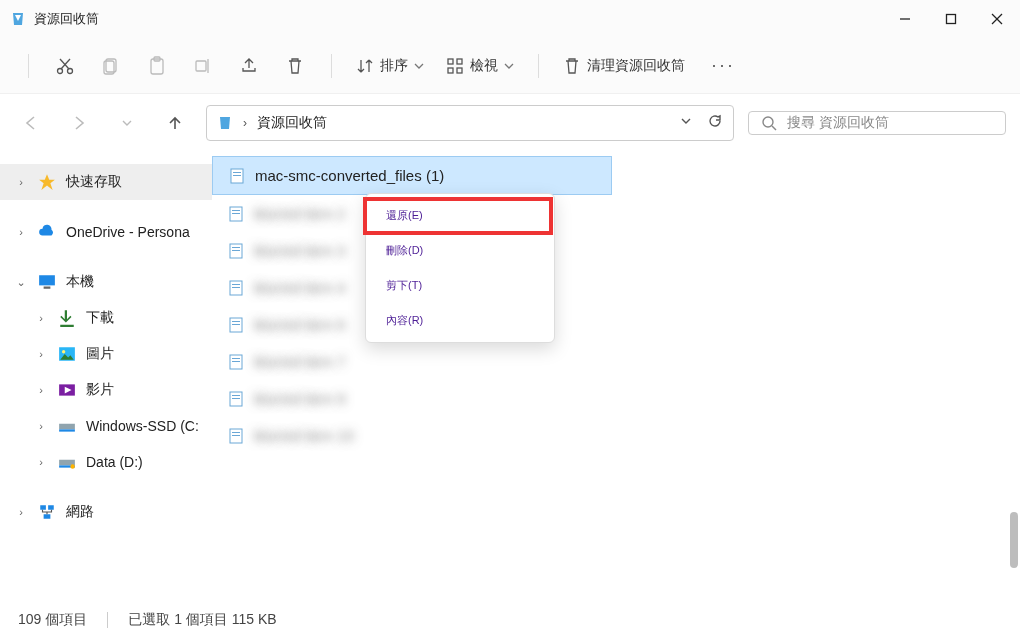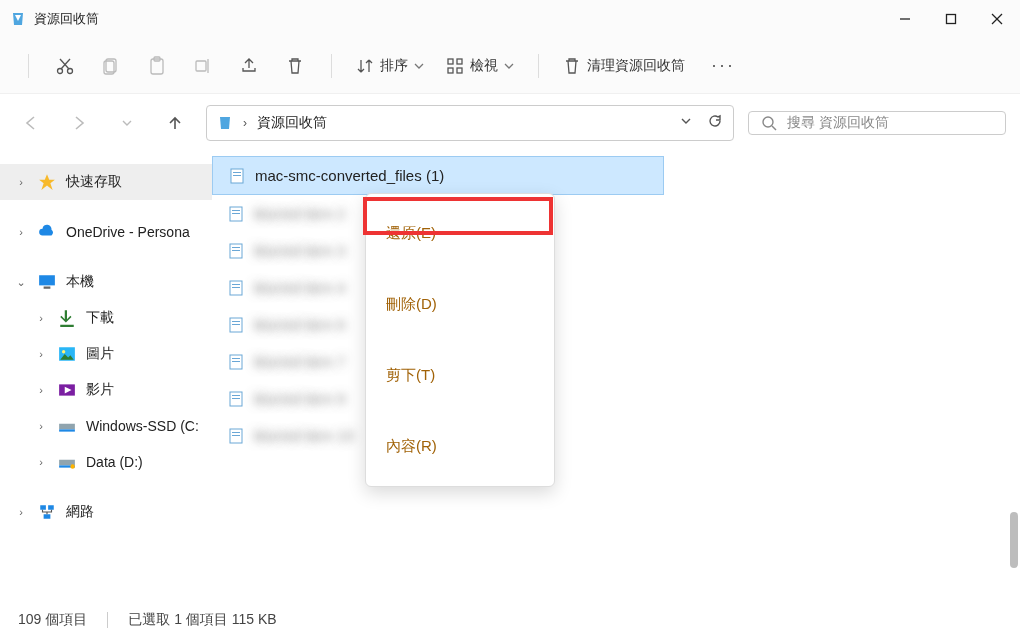--- a/index.html
+++ b/index.html
@@ -38,21 +38,21 @@
 .side-item.child { padding-left: 34px; }
 .side-icon { width: 18px; height: 18px; display: inline-flex; align-items: center; justify-content: center; }
 
 .filelist { flex: 1; padding: 4px 0; position: relative; }
 .file-row { display: flex; align-items: center; gap: 10px; padding: 10px 16px; font-size: 15px; color: #222; position: relative; }
 .file-row.selected { background: #cde8ff; border: 1px solid #9ccbf2; }
 .file-row .fi { width: 16px; height: 16px; }
 .file-row .blurred { color: transparent; text-shadow: 0 0 10px rgba(80,80,80,0.7); }
 
 .ctx-menu { position: absolute; top: 193px; left: 365px; width: 190px; background: #fff; border: 1px solid #ddd; border-radius: 6px; box-shadow: 0 6px 18px rgba(0,0,0,0.15); padding: 4px 0; z-index: 5; }
-.ctx-item { padding: 26px 20px; font-size: 15px; color: #a16207; }
+.ctx-item { padding: 10px 20px; font-size: 11px; color: #4c1d95; }
 .ctx-item.bold { font-weight: 400; }
 .ctx-highlight { position: absolute; top: 197px; left: 363px; width: 190px; height: 38px; border: 4px solid #e33; z-index: 6; pointer-events: none; }
 
 .statusbar { position: absolute; bottom: 2px; left: 0; right: 0; height: 30px; display: flex; align-items: center; padding: 0 18px; font-size: 14px; color: #444; gap: 20px; }
 .status-sep { width: 1px; height: 16px; background: #ccc; }
 
 .rscroll { position: absolute; right: 2px; top: 360px; width: 8px; height: 56px; background: #bdbdbd; border-radius: 4px; }
 </style>
 </head>
 <body>
@@ -290,21 +290,21 @@
             <rect x="9" y="2" width="5" height="4" fill="#1e88e5"></rect>
             <rect x="5" y="10" width="6" height="4" fill="#1e88e5"></rect>
             <path d="M4 6v2h8V6M8 8v2" stroke="#555" fill="none"></path>
           </svg>
         </span>
       <span>網路</span>
     </div>
   </div>
 
   <div class="filelist" id="filelist">
-      <div class="file-row selected" style="width: 452px;">
+      <div class="file-row selected" style="width: 400px;">
         <span class="fi"><svg viewBox="0 0 16 16">
             <rect x="2" y="1" width="12" height="14" fill="#fff" stroke="#6aa7d6"></rect>
             <rect x="4" y="4" width="8" height="1" fill="#6aa7d6"></rect>
             <rect x="4" y="7" width="8" height="1" fill="#6aa7d6"></rect>
           </svg></span>
         <span class="">mac-smc-converted_files (1)</span>
       </div>
       <div class="file-row">
         <span class="fi"><svg viewBox="0 0 16 16">
             <rect x="2" y="1" width="12" height="14" fill="#fff" stroke="#6aa7d6"></rect>

